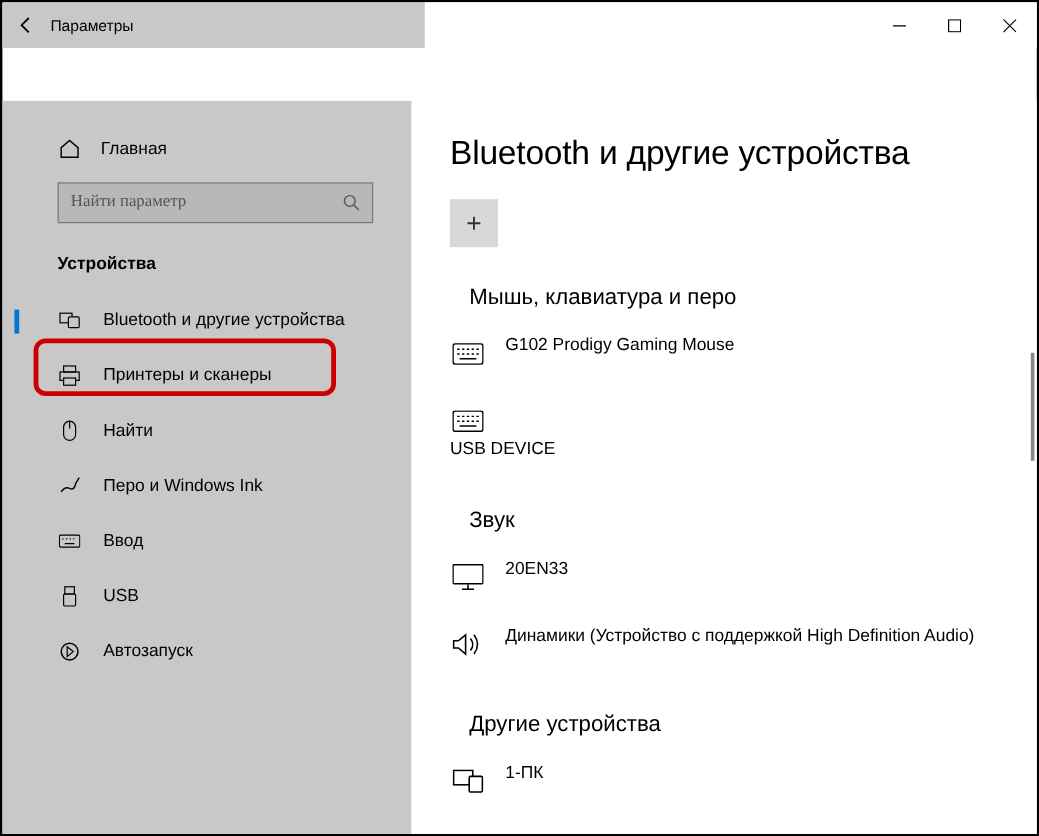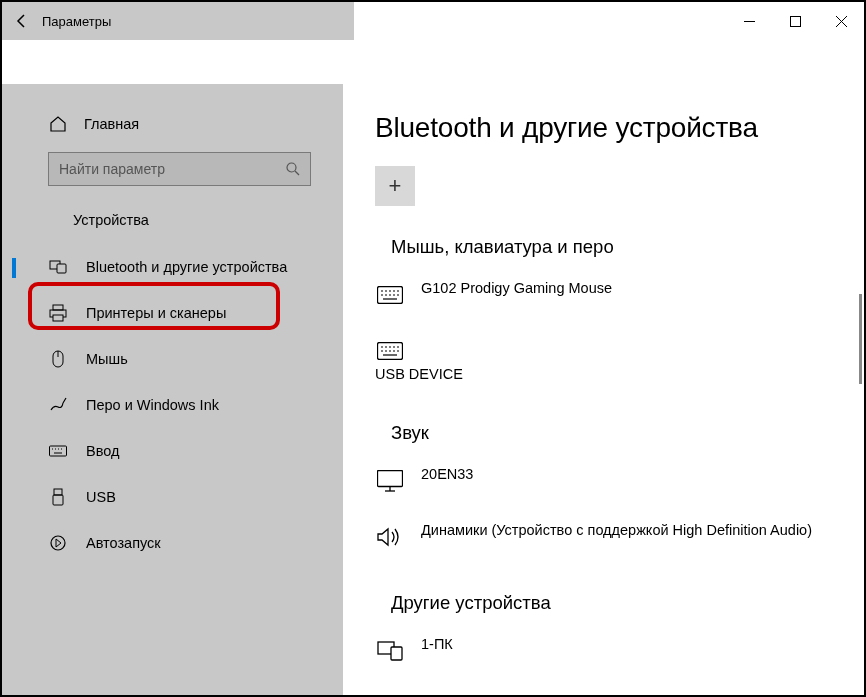--- a/index.html
+++ b/index.html
@@ -88,31 +88,32 @@
     width: 100%;
     height: 34px;
     background: #b8b8b8;
     border: 1px solid #7a7a7a;
     display: flex;
     align-items: center;
     padding: 0 10px;
     color: #555;
     font-size: 14px;
     position: relative;
+    font-family: Liberation Serif, serif;
   }
   .search .mag {
     position: absolute;
     right: 10px;
     font-size: 14px;
     color: #555;
   }
   .section-title {
-    padding: 18px 18px 6px 71px;
+    padding: 18px 18px 6px 46px;
     font-size: 14.5px;
-    font-weight: 400;
+    font-weight: 700;
     color: #000;
   }
   .nav {
     padding-top: 10px;
     position: relative;
   }
   .nav-item {
     display: flex;
     align-items: center;
     padding: 13px 18px 13px 46px;
@@ -291,21 +292,21 @@
 
         <div class="nav-highlight"></div>
 
         <div class="nav-item">
           <span class="icon">
             <svg width="18" height="18" viewBox="0 0 18 18">
                 <rect x="4" y="1" width="10" height="16" rx="5" stroke="#000" stroke-width="1" fill="none"></rect>
                 <line x1="9" y1="1" x2="9" y2="7" stroke="#000" stroke-width="1"></line>
               </svg>
           </span>
-          <span>Мышь</span>
+          <span>Найти</span>
         </div>
 
         <div class="nav-item">
           <span class="icon">
             <svg width="18" height="18" viewBox="0 0 18 18">
                 <path d="M2 14 Q5 9 9 11 Q13 13 14 7 M14 7 L17 2" stroke="#000" stroke-width="1.2" fill="none"></path>
               </svg>
           </span>
           <span>Перо и Windows Ink</span>
         </div>

